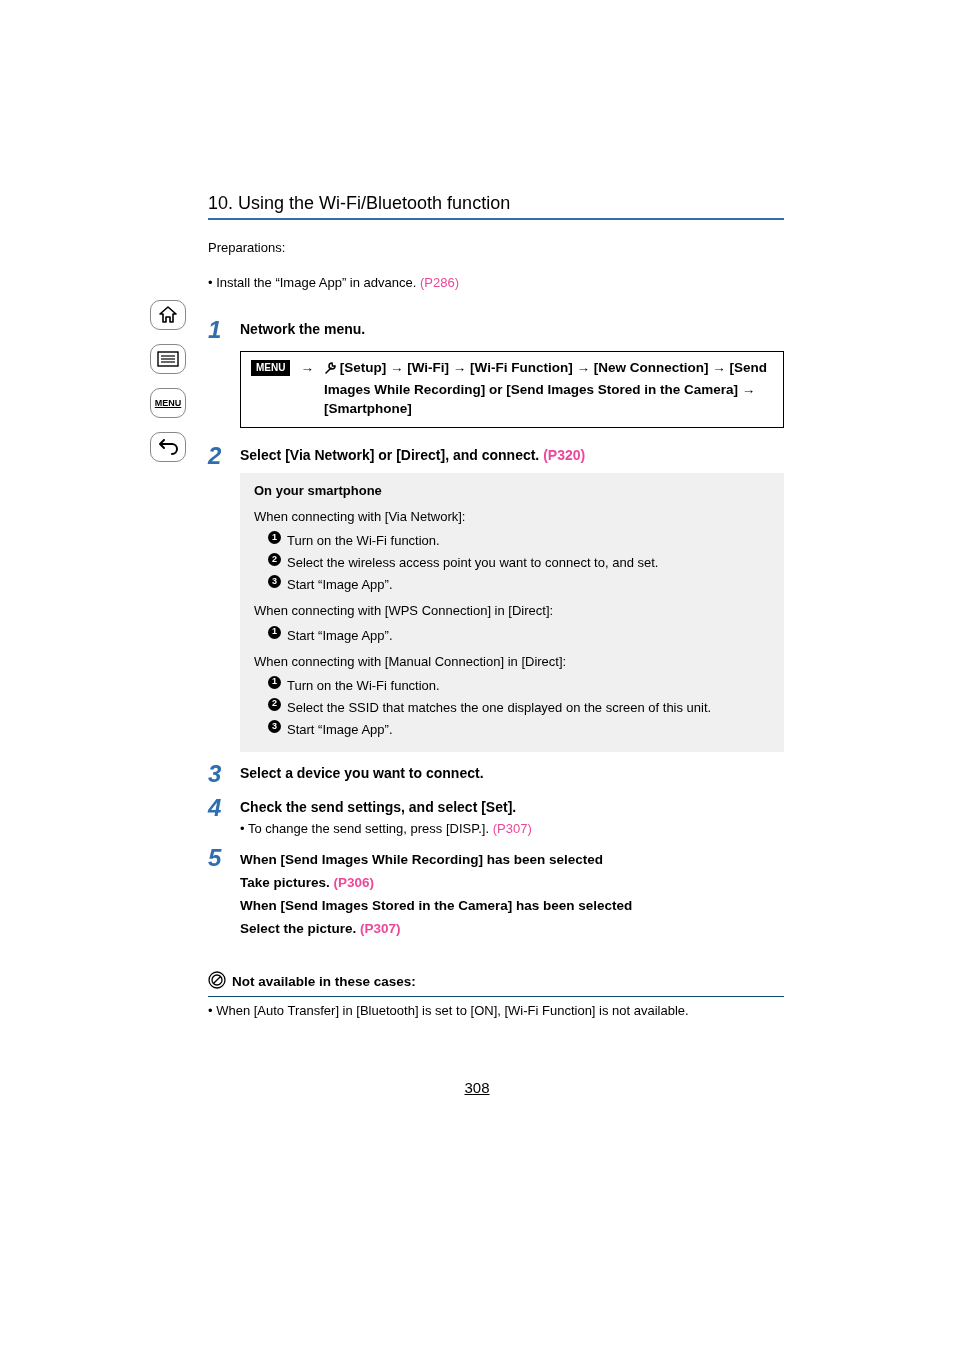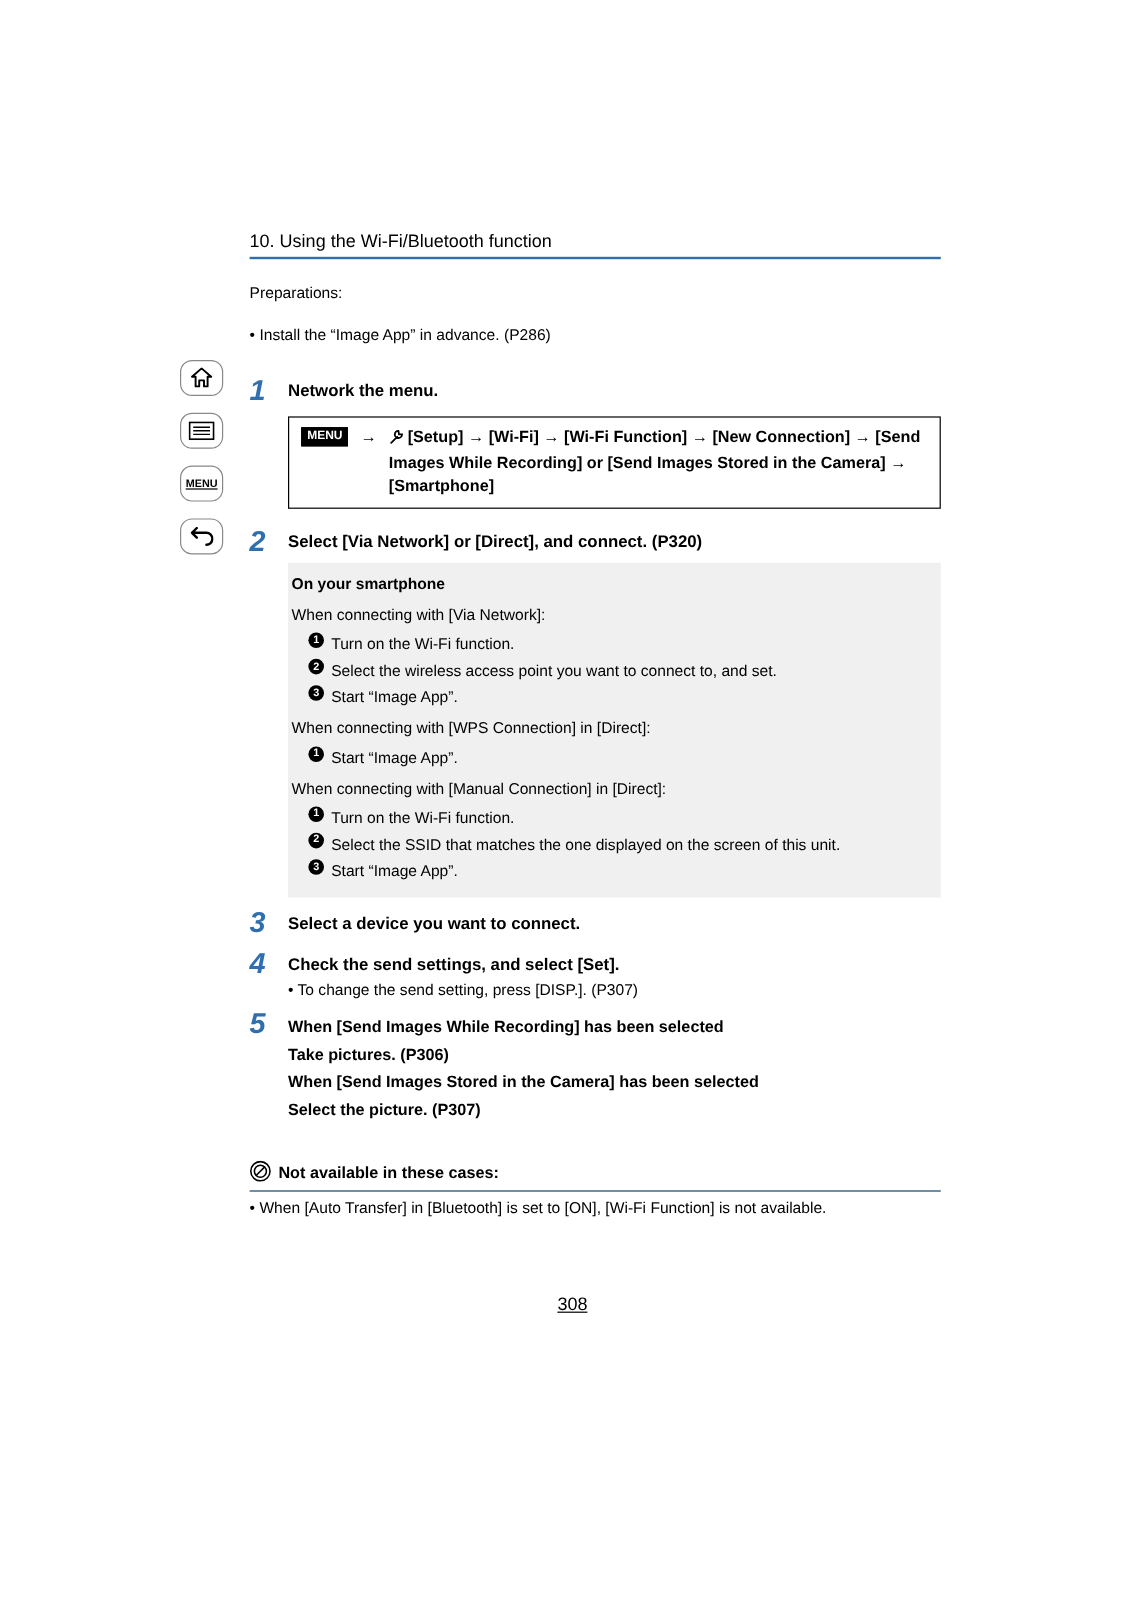--- a/index.html
+++ b/index.html
@@ -38,21 +38,21 @@
     box-sizing: border-box;
   }
   .sidebar svg { display:block; }
   .content {
     position: absolute;
     left: 208px;
     top: 193px;
     width: 576px;
   }
   .chapter-line {
-    font-size: 15px;
+    font-size: 18px;
     color: #000;
     margin-bottom: 4px;
   }
   .chapter-rule {
     height: 2px;
     background: #2f6fb0;
     margin-bottom: 20px;
   }
   .page-title {
     font-size: 25px;
@@ -60,21 +60,21 @@
     margin: 0 0 28px 0;
   }
   .prep-label {
     font-size: 13px;
     margin-bottom: 20px;
   }
   .prep-item {
     font-size: 13px;
     margin-bottom: 28px;
   }
-  .link { color: #000000; }
+  .link { color: #ec4899; }
   .steps { }
   .step {
     display: flex;
     align-items: flex-start;
     margin-bottom: 10px;
   }
   .step-num {
     font-family: "Arial Black", Arial, sans-serif;
     font-weight: 900;
     font-style: italic;
@@ -122,21 +122,21 @@
   }
   .wrench {
     display:inline-block;
     vertical-align: -2px;
   }
   .menu-path-text {
     display: inline;
   }
   .gray-box {
     background: #f0f0f0;
-    padding: 8px 10px 10px 3px;
+    padding: 8px 10px 10px 14px;
     margin-top: 10px;
     font-size: 13px;
     line-height: 1.55;
   }
   .gray-box .gb-title {
     font-weight: bold;
     margin-bottom: 6px;
   }
   .gb-line { margin-bottom: 4px; }
   .num-circle {

